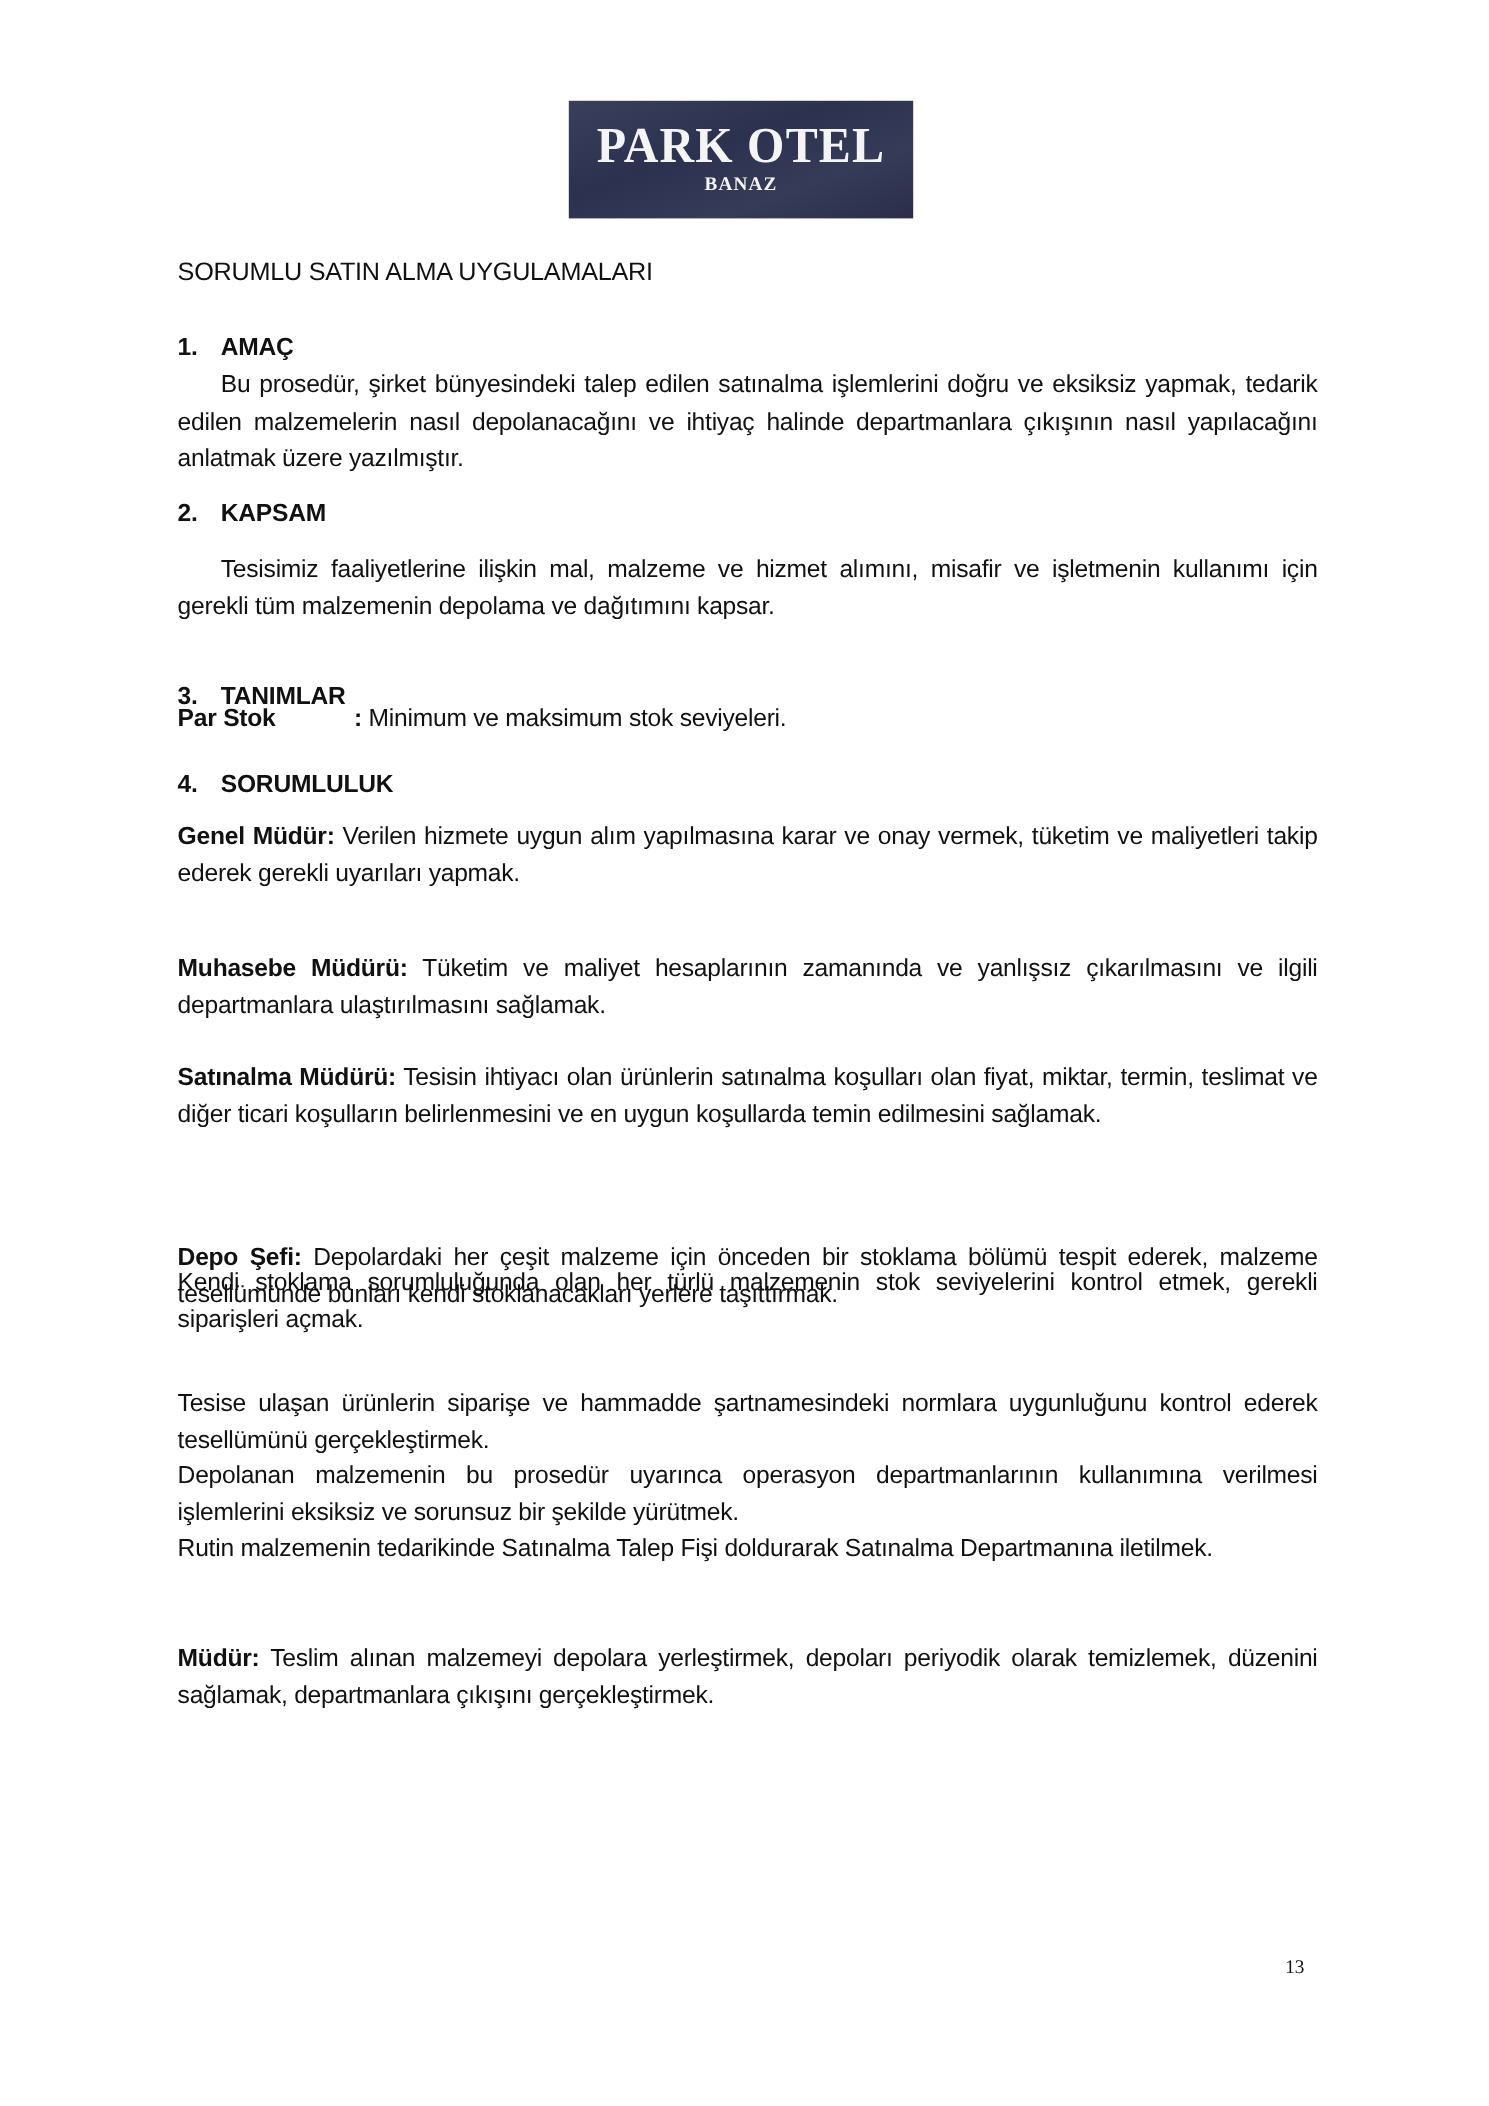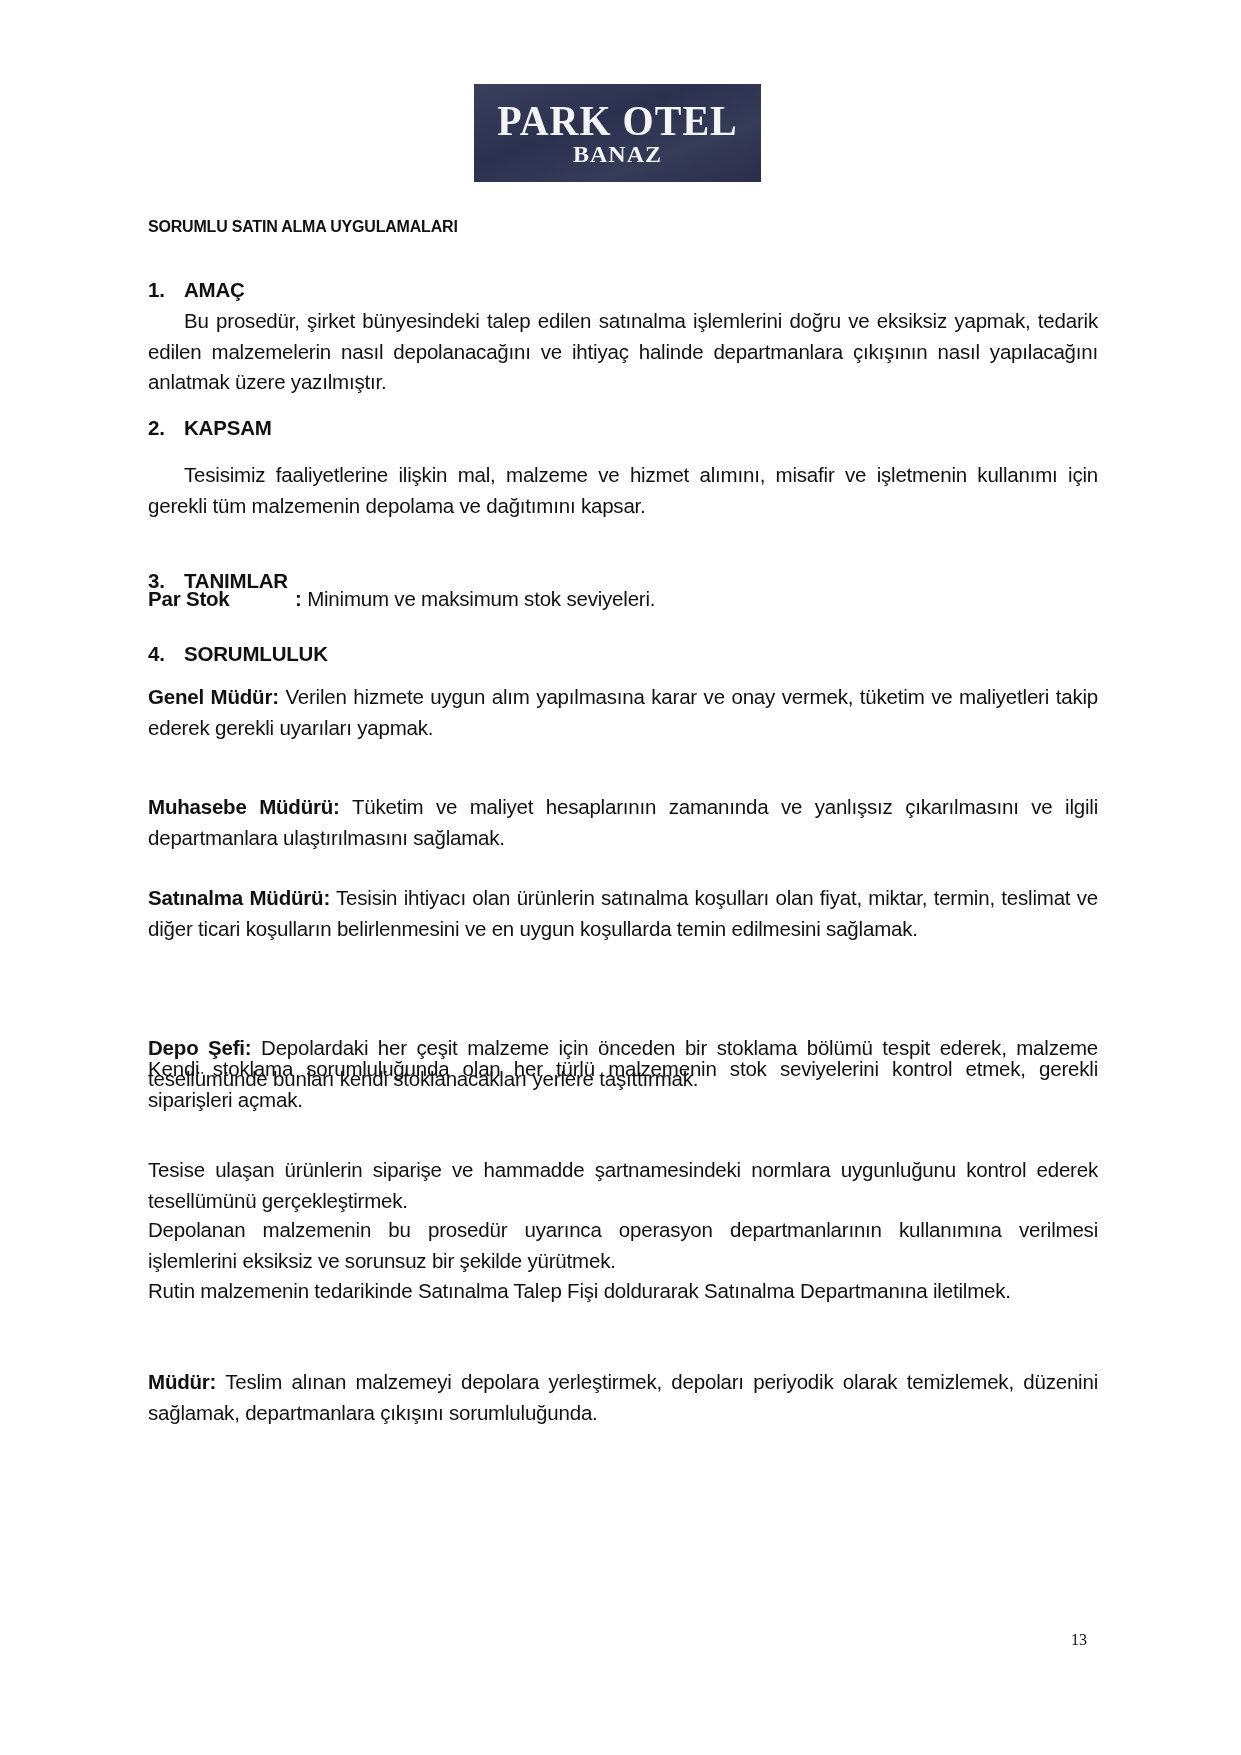--- a/index.html
+++ b/index.html
@@ -9,27 +9,27 @@
     color: #111111;
   }
   .logo {
     position: absolute; left: 474px; top: 84px; width: 287px; height: 98px;
     background: linear-gradient(160deg, #3a3f5c 0%, #2c3150 40%, #363b58 70%, #2a2e4a 100%);
     display: flex; flex-direction: column; align-items: center; justify-content: center;
     color: #f4f4f4; font-family: "Liberation Serif", "DejaVu Serif", serif; font-weight: bold;
     letter-spacing: 1px;
   }
   .logo .l1 { font-size: 40px; line-height: 42px; transform: scaleY(1.05); }
-  .logo .l2 { font-size: 24px; line-height: 24px; }
+  .logo .l2 { font-size: 16px; line-height: 24px; }
   .doc {
     position: absolute; left: 148px; top: 212px; width: 950px;
     font-size: 20.5px; line-height: 30.5px; letter-spacing: -0.2px;
   }
   .doc p { margin: 0; text-align: justify; }
-  .title { font-weight: bold; font-size: 16px; position: absolute; top: 0; }
+  .title { font-weight: normal; font-size: 21px; position: absolute; top: 0; }
   .heading { font-weight: bold; position: absolute; }
   .heading .num { display: inline-block; width: 36px; }
   .para { position: absolute; left: 0; width: 950px; }
   .indent { text-indent: 36px; }
   b { font-weight: bold; }
   .tab-def { display: inline-block; width: 147px; font-weight: bold; }
   .page-num {
     position: absolute; left: 1071px; top: 1631px;
     font-family: "Liberation Serif", "DejaVu Serif", serif; font-size: 16px;
   }
@@ -80,17 +80,17 @@
 
   <p class="para" style="top:821px;">
     <b>Depo Şefi:</b><span> Depolardaki her çeşit malzeme için önceden  bir stoklama bölümü tespit ederek, malzeme  tesellümünde  bunları  kendi  stoklanacakları  yerlere taşıttırmak.</span>
   </p>
   <p class="para" style="top:842px;">Kendi stoklama sorumluluğunda olan her türlü malzemenin stok seviyelerini kontrol etmek, gerekli siparişleri açmak.</p>
   <p class="para" style="top:943px;">Tesise ulaşan ürünlerin siparişe ve hammadde şartnamesindeki normlara uygunluğunu kontrol ederek tesellümünü gerçekleştirmek.</p>
   <p class="para" style="top:1003px;">Depolanan malzemenin bu prosedür uyarınca operasyon departmanlarının kullanımına verilmesi işlemlerini eksiksiz ve sorunsuz bir şekilde yürütmek.</p>
   <p class="para" style="top:1064px;">Rutin malzemenin tedarikinde Satınalma Talep Fişi doldurarak Satınalma Departmanına iletilmek.</p>
 
   <p class="para" style="top:1155px;">
-    <b>Müdür:</b><span> Teslim alınan malzemeyi depolara yerleştirmek, depoları periyodik olarak  temizlemek, düzenini sağlamak, departmanlara çıkışını sorumluluğunda.</span>
+    <b>Müdür:</b><span> Teslim alınan malzemeyi depolara yerleştirmek, depoları periyodik olarak  temizlemek, düzenini sağlamak, departmanlara çıkışını gerçekleştirmek.</span>
   </p>
 </div>
 
 <div class="page-num">13</div>
 
 </body></html>

